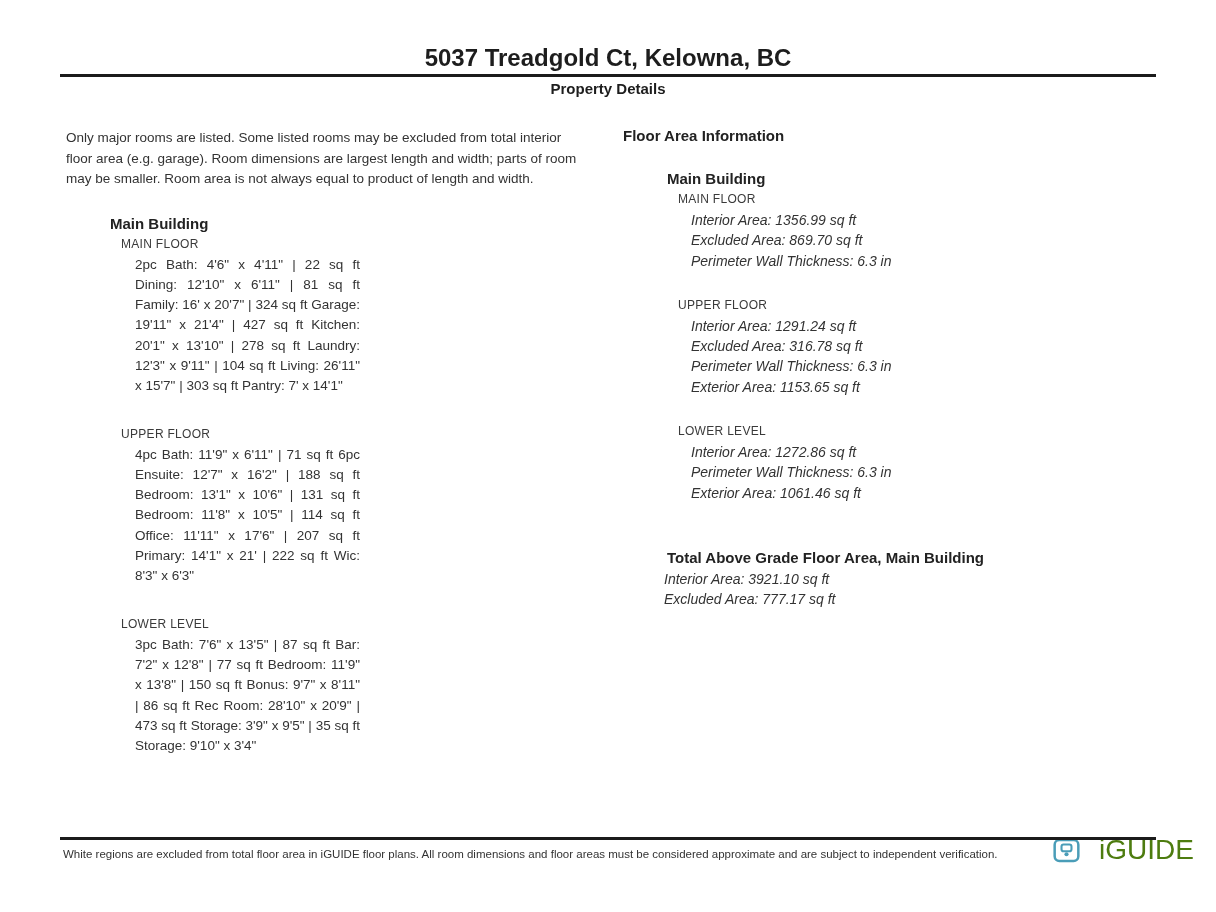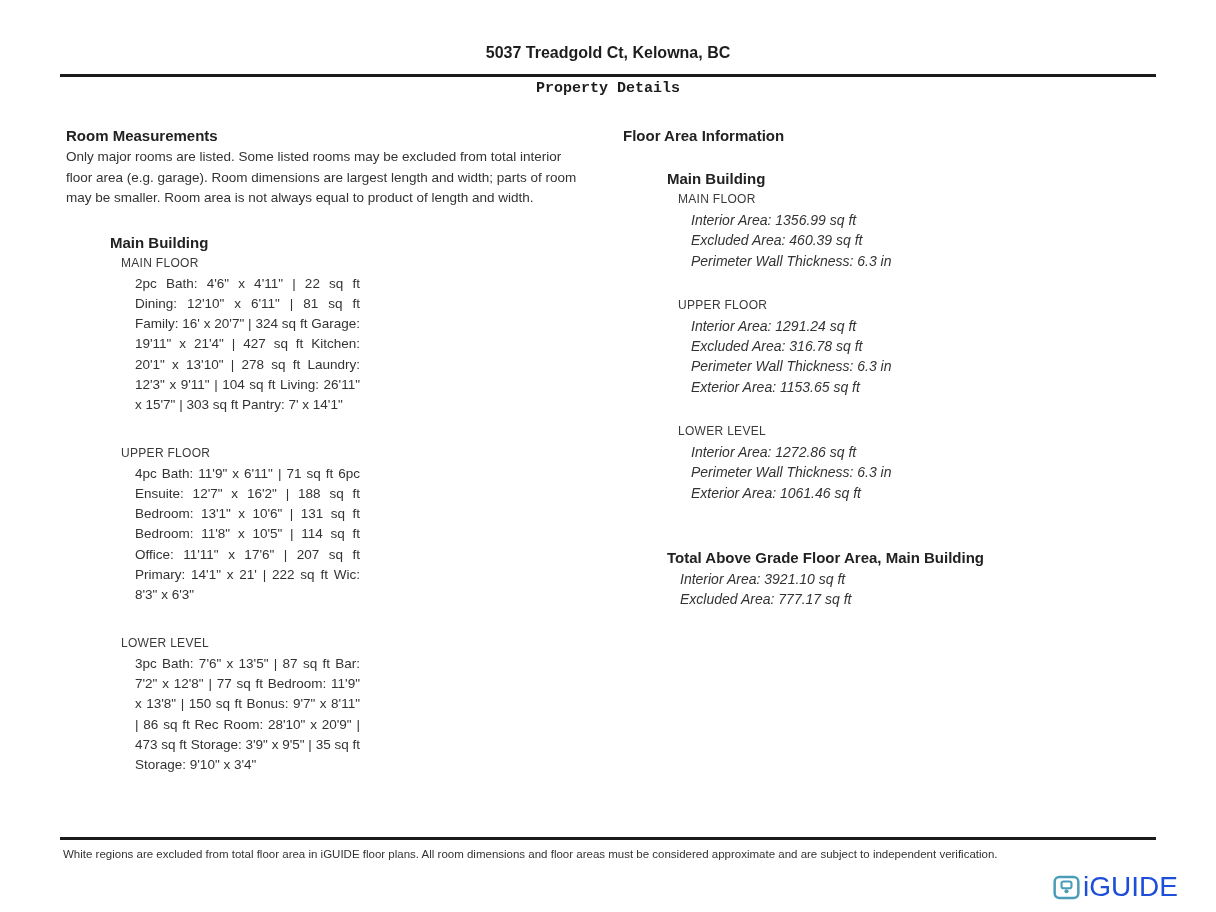--- a/index.html
+++ b/index.html
@@ -13,29 +13,29 @@
   .realtor-box { width:120px; height:116px; background:#9c9c9c; }
   .realtor-word {
     position:absolute; left:-7px; top:120px; white-space:nowrap;
     font-size:31px; color:#a9a9a9; letter-spacing:0.5px; line-height:1.1;
   }
   .realtor-reg { font-size:13px; vertical-align:9px; }
 
   
   .doc-title {
     position:absolute; left:0; top:44px; width:100%; text-align:center;
-    font-size:16px; font-weight:bold; color:#1d1d1d; z-index:2;
+    font-size:24px; font-weight:bold; color:#1d1d1d; z-index:2;
   }
   .title-rule, .footer-rule {
     position:absolute; left:60px; width:1096px; height:2.5px; background:#1b1b1b; z-index:3;
   }
   .title-rule { top:74px; }
   .doc-subtitle {
     position:absolute; left:0; top:80px; width:100%; text-align:center;
-    font-size:15px; font-weight:bold; color:#1d1d1d; z-index:2;font-family:Liberation Mono, monospace;
+    font-size:15px; font-weight:bold; color:#1d1d1d; z-index:2;
   }
 
   
   .col { position:absolute; top:126px; z-index:2; }
   .col-left  { left:66px;  width:524px; }
   .col-right { left:623px; width:534px; }
 
   .section-heading { font-size:15px; font-weight:bold; color:#222; line-height:19px; }
   .section-desc { margin-top:2px; font-size:13.5px; line-height:20.5px; color:#333; }
 
@@ -54,43 +54,42 @@
     margin-left:14px; width:225px; text-align:justify;
     font-size:13.5px; line-height:20.3px; color:#333;
   }
   .area-line { margin-left:13px; font-size:14px; line-height:20.3px; color:#333;font-style:italic; }
 
   .total-block { margin-top:45px; }
   .total-heading {
     padding-left:44px; font-size:15px; font-weight:bold; color:#222;
     line-height:19px; margin-bottom:2px;
   }
-  .total-block .area-line { margin-left:57px; }
+  .total-block .area-line { margin-left:41px; }
 
   
   .footer-rule { top:837px; }
   .footer-text { position:absolute; left:63px; top:848px; font-size:11.5px; color:#333; z-index:2; }
   .iguide-logo {
-    position:absolute; left:1053px; top:873px; z-index:2;
-    display:flex; align-items:center; gap:3px; color:#1d4ed8;
+    position:absolute; left:1053px; top:836px; z-index:2;
+    display:flex; align-items:center; gap:19px; color:#4d7c0f;
   }
   .iguide-text { font-size:28px; font-weight:400; line-height:1; letter-spacing:0; }
 </style>
 </head>
 <body>
 
 <div class="page">
 
 
   <div class="doc-title">5037 Treadgold Ct, Kelowna, BC</div>
   <div class="title-rule"></div>
   <div class="doc-subtitle">Property Details</div>
 
   <div class="col col-left">
-    <div class="section-heading">Room Measurements</div>
     <div class="section-desc">Only major rooms are listed. Some listed rooms may be excluded from total interior floor area (e.g. garage). Room dimensions are largest length and width; parts of room may be smaller. Room area is not always equal to product of length and width.</div>
     <div class="building">Main Building</div>
 
     <div class="floor-block">
       <div class="floor-name">MAIN FLOOR</div>
       <div class="rooms-para">2pc Bath: 4'6" x 4'11" | 22 sq ft Dining: 12'10" x 6'11" | 81 sq ft Family: 16' x 20'7" | 324 sq ft Garage: 19'11" x 21'4" | 427 sq ft Kitchen: 20'1" x 13'10" | 278 sq ft Laundry: 12'3" x 9'11" | 104 sq ft Living: 26'11" x 15'7" | 303 sq ft Pantry: 7' x 14'1"</div>
     </div>
 
     <div class="floor-block">
       <div class="floor-name">UPPER FLOOR</div>
@@ -104,21 +103,21 @@
   </div>
 
   <div class="col col-right">
     <div class="section-heading">Floor Area Information</div>
     <div class="building">Main Building</div>
 
     <div class="floor-block">
       <div class="floor-name">MAIN FLOOR</div>
       <div>
           <div class="area-line">Interior Area: 1356.99 sq ft</div>
-          <div class="area-line">Excluded Area: 460.39 sq ft</div>
+          <div class="area-line">Excluded Area: 869.70 sq ft</div>
           <div class="area-line">Perimeter Wall Thickness: 6.3 in</div>
         </div>
     </div>
 
     <div class="floor-block">
       <div class="floor-name">UPPER FLOOR</div>
       <div>
           <div class="area-line">Interior Area: 1291.24 sq ft</div>
           <div class="area-line">Excluded Area: 316.78 sq ft</div>
           <div class="area-line">Perimeter Wall Thickness: 6.3 in</div>

